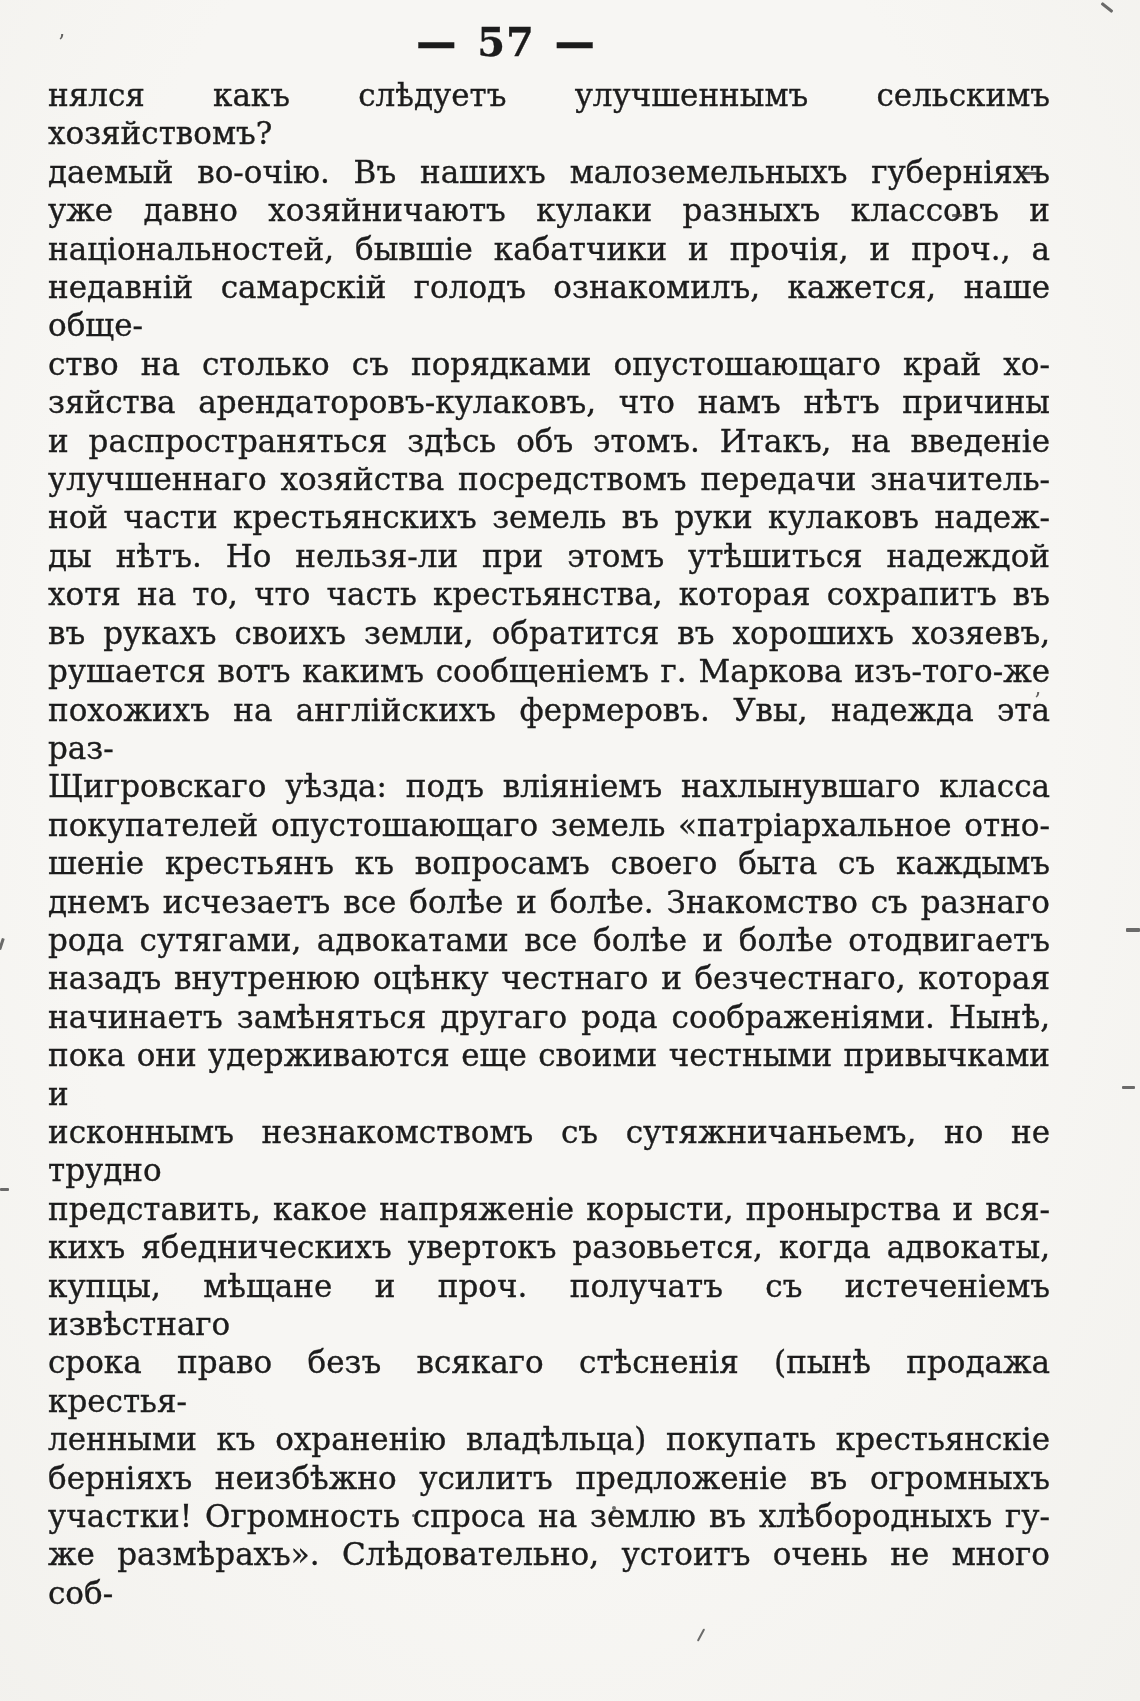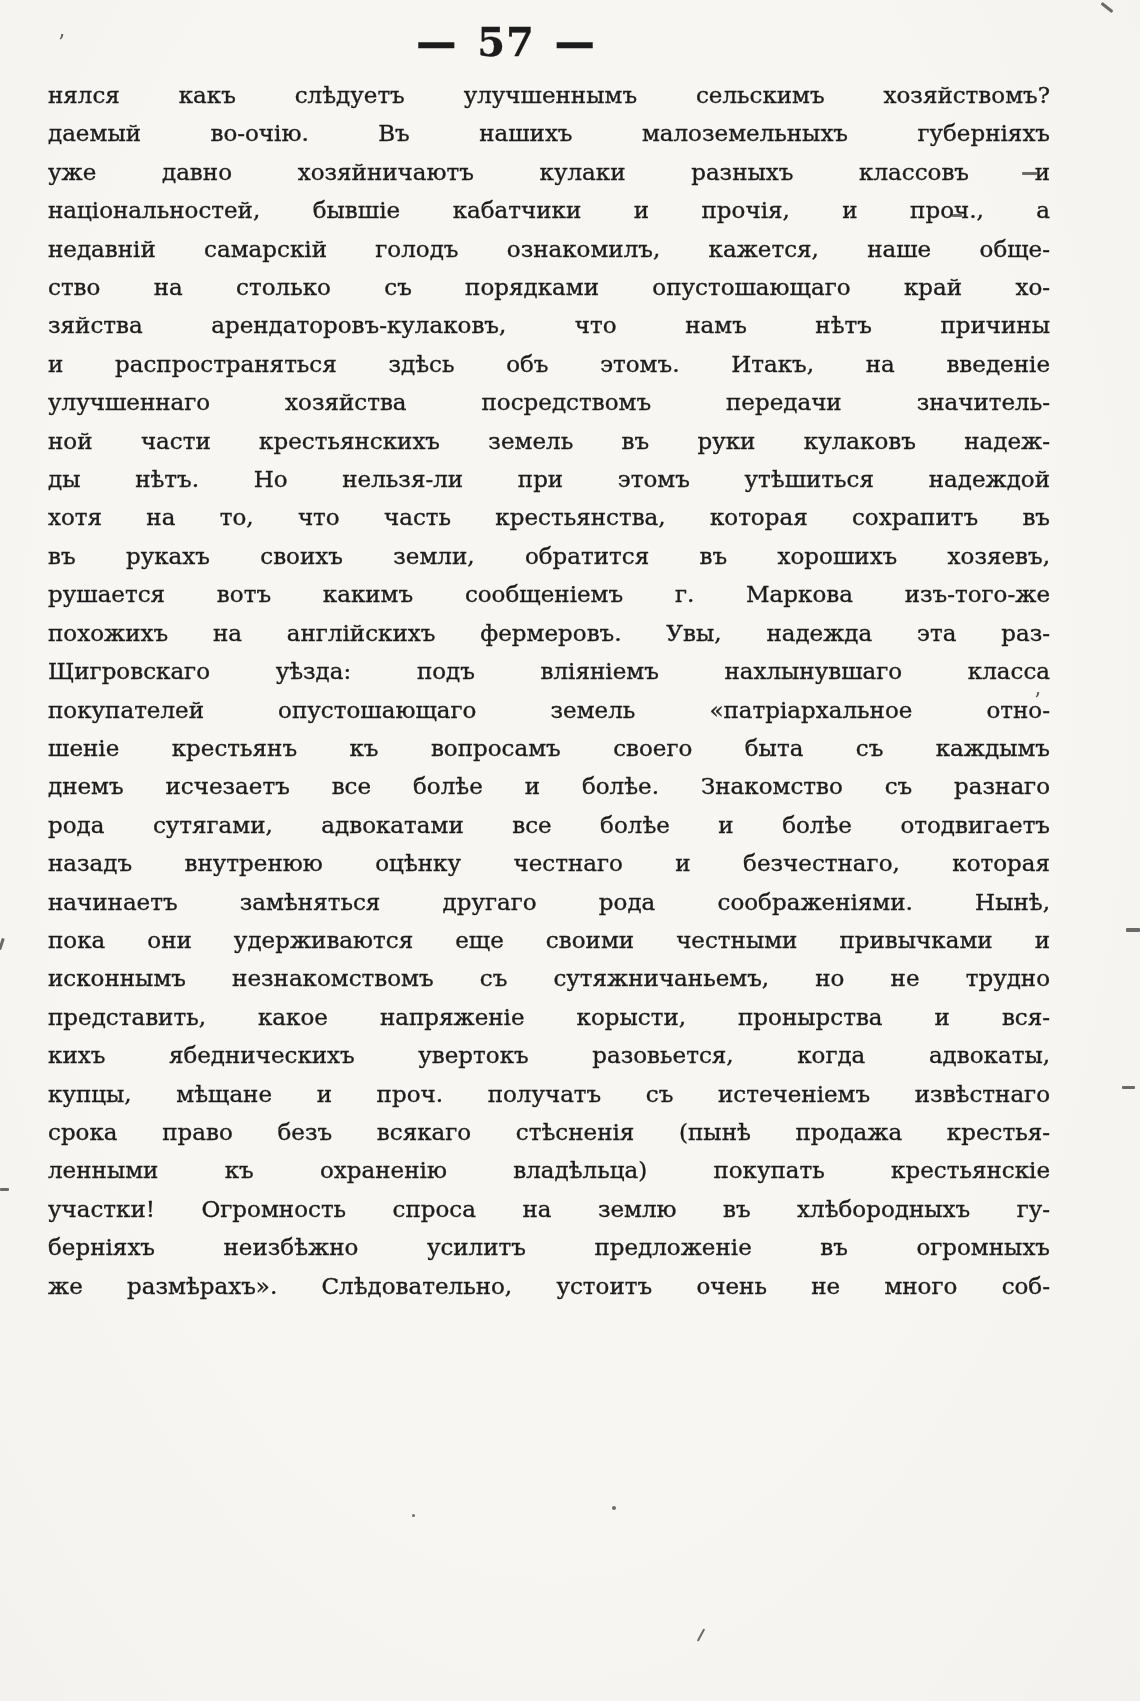--- a/index.html
+++ b/index.html
@@ -31,21 +31,21 @@
     transform: scaleY(1.15);
     margin: 0 20px;
   }
   .text-block {
     position: absolute;
     top: 76px;
     left: 48px;
     width: 1002px;
   }
   .line {
-    font-size: 23px;
+    font-size: 31px;
     line-height: 38.4px;
     text-align: justify;
     text-align-last: justify;
     word-spacing: 1.5px;
     -webkit-text-stroke: 0.35px #1c1c1c;
     white-space: normal;
   }
   .line .it {
   }
   
@@ -92,22 +92,22 @@
     <div class="line"><span>рода сутягами, адвокатами все болѣе и болѣе отодвигаетъ</span></div>
     <div class="line"><span>назадъ внутренюю оцѣнку честнаго и безчестнаго, которая</span></div>
     <div class="line"><span>начинаетъ замѣняться другаго рода соображеніями. Нынѣ,</span></div>
     <div class="line"><span>пока они удерживаются еще своими честными привычками и</span></div>
     <div class="line"><span>исконнымъ незнакомствомъ съ сутяжничаньемъ, но не трудно</span></div>
     <div class="line"><span>представить, какое напряженіе корысти, пронырства и вся-</span></div>
     <div class="line"><span>кихъ ябедническихъ увертокъ разовьется, когда адвокаты,</span></div>
     <div class="line"><span>купцы, мѣщане и проч. получатъ съ истеченіемъ извѣстнаго</span></div>
     <div class="line"><span>срока право безъ всякаго стѣсненія (пынѣ продажа крестья-</span></div>
     <div class="line"><span>ленными къ охраненію владѣльца) покупать крестьянскіе</span></div>
+    <div class="line"><span>берніяхъ неизбѣжно усилитъ предложеніе въ огромныхъ</span></div>
     <div class="line"><span>участки! Огромность спроса на землю въ хлѣбородныхъ гу-</span></div>
-    <div class="line"><span>берніяхъ неизбѣжно усилитъ предложеніе въ огромныхъ</span></div>
     <div class="line"><span>же размѣрахъ». Слѣдовательно, устоитъ очень не много соб-</span></div>
   </div>
 
 <span class="art glyph" style="left:58px; top:32px;">’</span>
 <span class="art" style="left:1100px; top:6px; width:14px; height:3px; transform:rotate(38deg);"></span>
 <span class="art" style="left:1022px; top:172px; width:15px; height:3px;"></span>
 <span class="art" style="left:952px; top:214px; width:10px; height:3px;"></span>
 <span class="art glyph" style="left:1034px; top:690px;">’</span>
 <span class="art" style="left:1126px; top:928px; width:14px; height:4px;"></span>
 <span class="art" style="left:0px; top:938px; width:3px; height:12px; transform:rotate(18deg);"></span>

